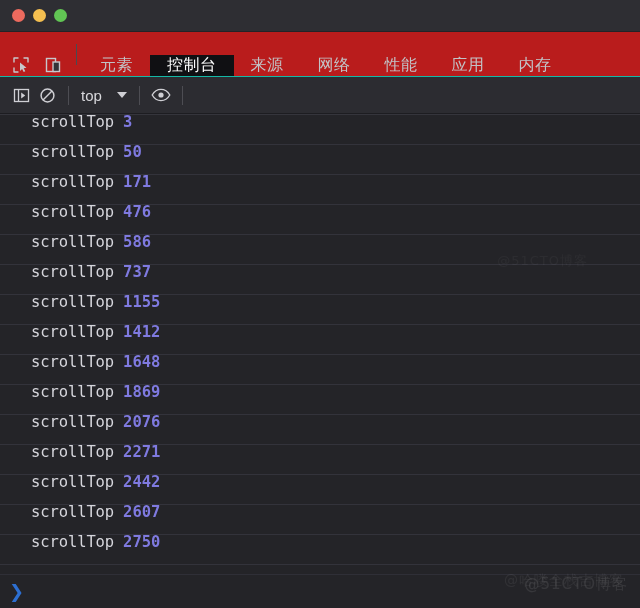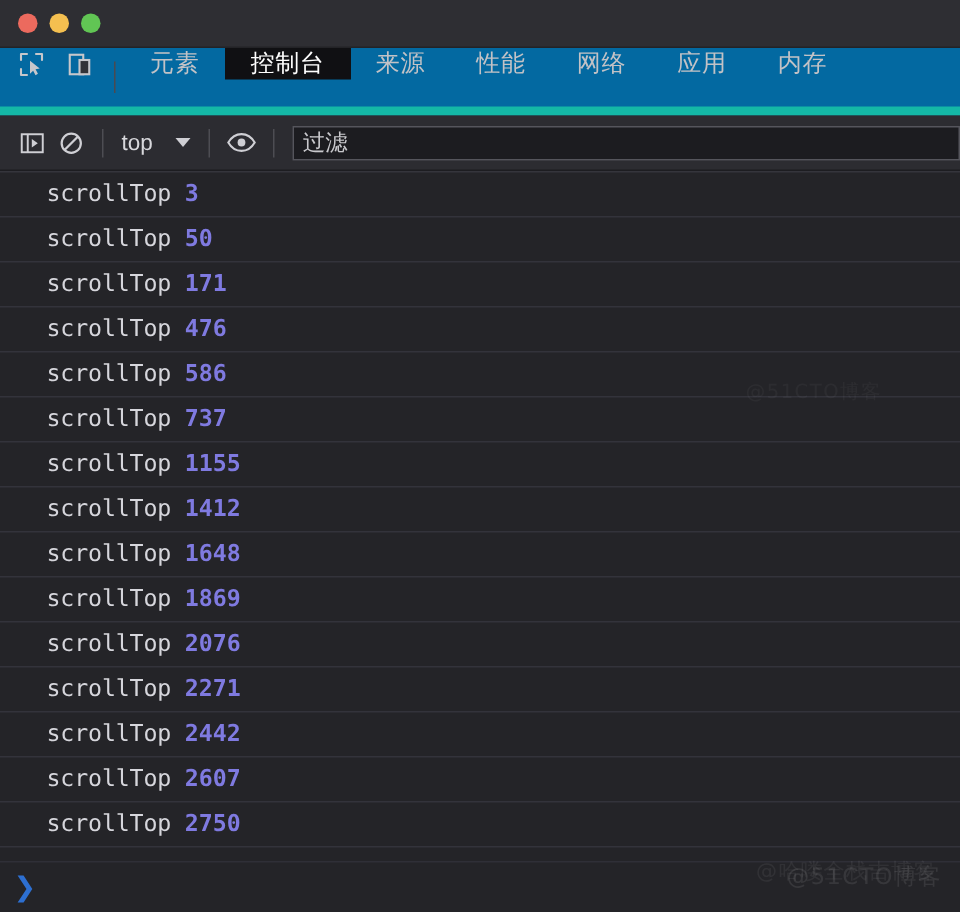--- a/index.html
+++ b/index.html
@@ -39,25 +39,25 @@
     display: block;
   }
   .light.red    { background: #ec6a5e; }
   .light.yellow { background: #f4bf50; }
   .light.green  { background: #61c554; }
 
   
   .tabbar {
     height: 45px;
     flex: 0 0 45px;
-    background: #0369a1;
-    display: flex;
-    align-items: flex-start;
-    box-sizing: border-box;
-    border-bottom: 6px solid #14b8a6;
+    background: #b91c1c;
+    display: flex;
+    align-items: flex-end;
+    box-sizing: border-box;
+    border-bottom: 1px solid #14b8a6;
   }
   .tb-icons {
     display: flex;
     align-items: center;
     padding: 0 8px 0 10px;
     gap: 10px;
   }
   .tb-icon {
     width: 22px; height: 22px;
     display: flex; align-items: center; justify-content: center;
@@ -151,21 +151,21 @@
     flex: 1 1 auto;
     overflow: hidden;
     background: #242428;
     border-top: 1px solid #35353c;
   }
   .logrow {
     height: 30px;
     box-sizing: border-box;
     border-bottom: 1px solid #33333b;
     display: flex;
-    align-items: center;
+    align-items: flex-start;
     padding-left: 31px;
     font-family: "DejaVu Sans Mono", "Liberation Mono", monospace;
     font-size: 15.5px;
     line-height: 1;
   }
   .logrow .lbl {
     color: #d6d6dc;
     letter-spacing: -0.1px;
   }
   .logrow .val {
@@ -241,24 +241,24 @@
       <div class="tab">
           <span>元素</span>
         </div>
       <div class="tab active">
           <span>控制台</span>
         </div>
       <div class="tab">
           <span>来源</span>
         </div>
       <div class="tab">
+          <span>网络</span>
+        </div>
+      <div class="tab">
           <span>性能</span>
-        </div>
-      <div class="tab">
-          <span>网络</span>
         </div>
       <div class="tab">
           <span>应用</span>
         </div>
       <div class="tab">
           <span>内存</span>
         </div>
     </div>
   </div>
 
@@ -282,23 +282,20 @@
       <span class="caret-dn"></span>
     </span>
     <span class="ct-sep"></span>
     <span class="ct-btn">
       <svg width="20" height="14" viewBox="0 0 20 14" fill="none" aria-hidden="true">
         <path d="M1.2 7C3.4 3.2 6.6 1.4 10 1.4S16.6 3.2 18.8 7c-2.2 3.8-5.4 5.6-8.8 5.6S3.4 10.8 1.2 7z" stroke="#cfcfd4" stroke-width="1.4"></path>
         <circle cx="10" cy="7" r="2.6" fill="#cfcfd4"></circle>
       </svg>
     </span>
     <span class="ct-sep"></span>
-    <div class="ct-filter">
-      <span>过滤</span>
-    </div>
   </div>
 
   <div class="logs" id="log-list">
       <div class="logrow">
         <span class="lbl">scrollTop</span>
         <span class="val">3</span>
       </div>
       <div class="logrow">
         <span class="lbl">scrollTop</span>
         <span class="val">50</span>

